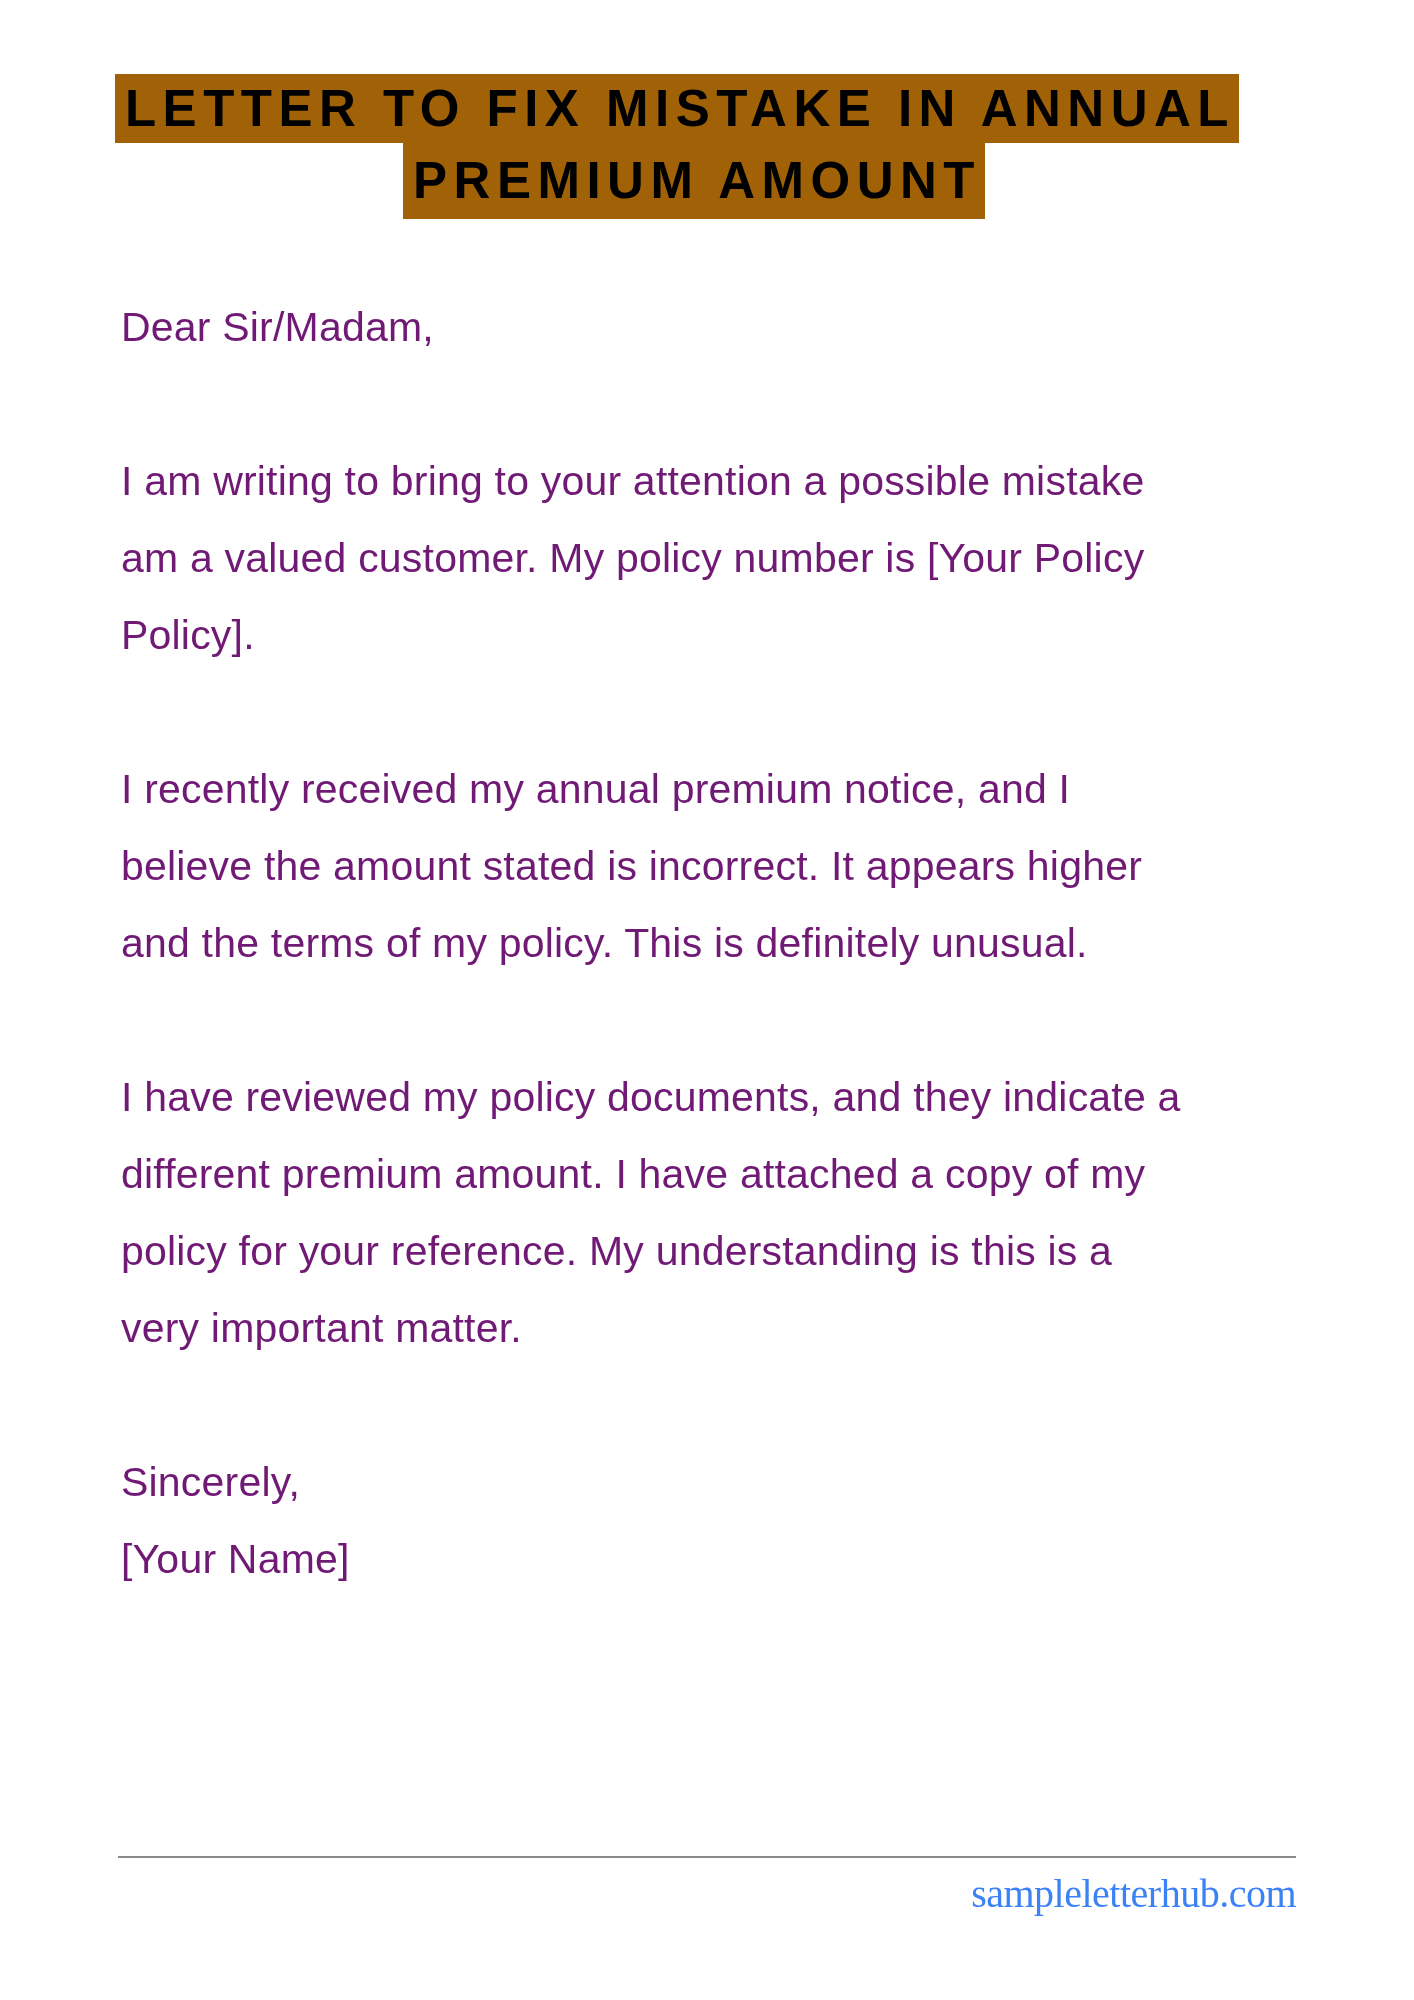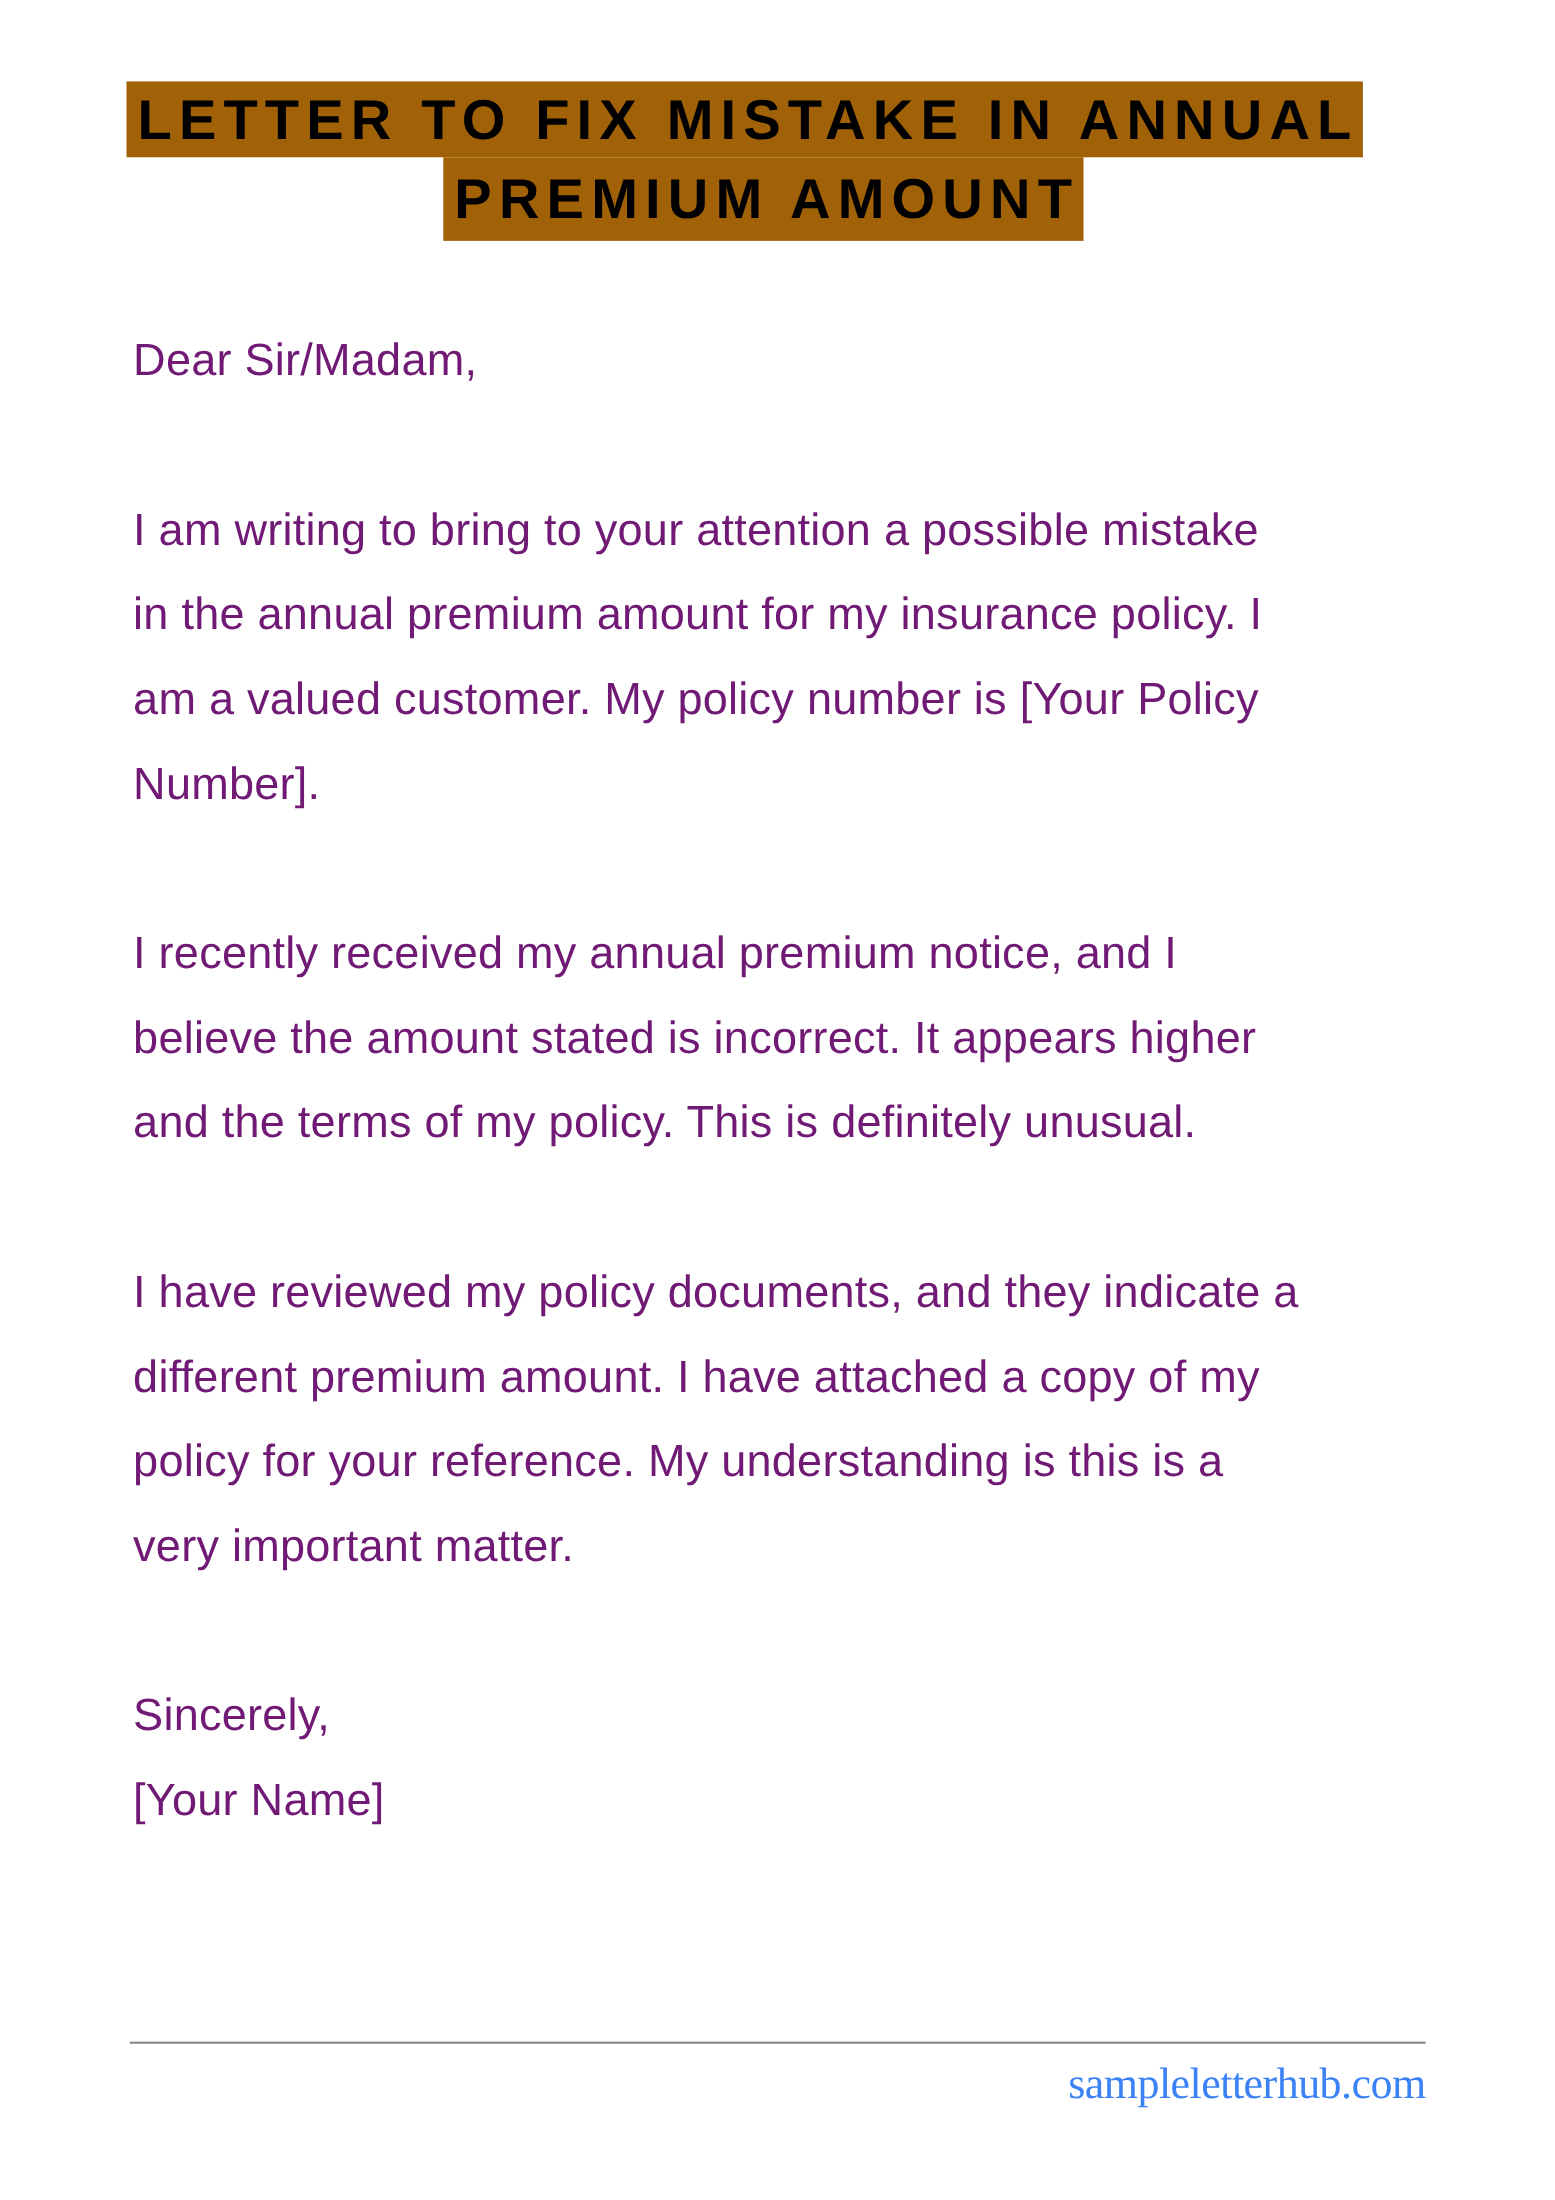--- a/index.html
+++ b/index.html
@@ -52,23 +52,22 @@
     <span class="title-line l2">PREMIUM AMOUNT</span>
   </div>
 </div>
 
 <div class="body-text">
   <span class="line">Dear Sir/Madam,</span>
   <span class="gap"></span>
 
   <div>
     <span class="line">I am writing to bring to your attention a possible mistake</span>
-    <span class="line">in the annual premium amount for my insurance policy. I</span>
     <span class="line">am a valued customer. My policy number is [Your Policy</span>
-    <span class="line">Number].</span>
+    <span class="line">Policy].</span>
   </div>
   <span class="gap"></span>
 
   <div>
     <span class="line">I recently received my annual premium notice, and I</span>
     <span class="line">believe the amount stated is incorrect. It appears higher</span>
     <span class="line">and the terms of my policy. This is definitely unusual.</span>
   </div>
   <span class="gap"></span>
 

